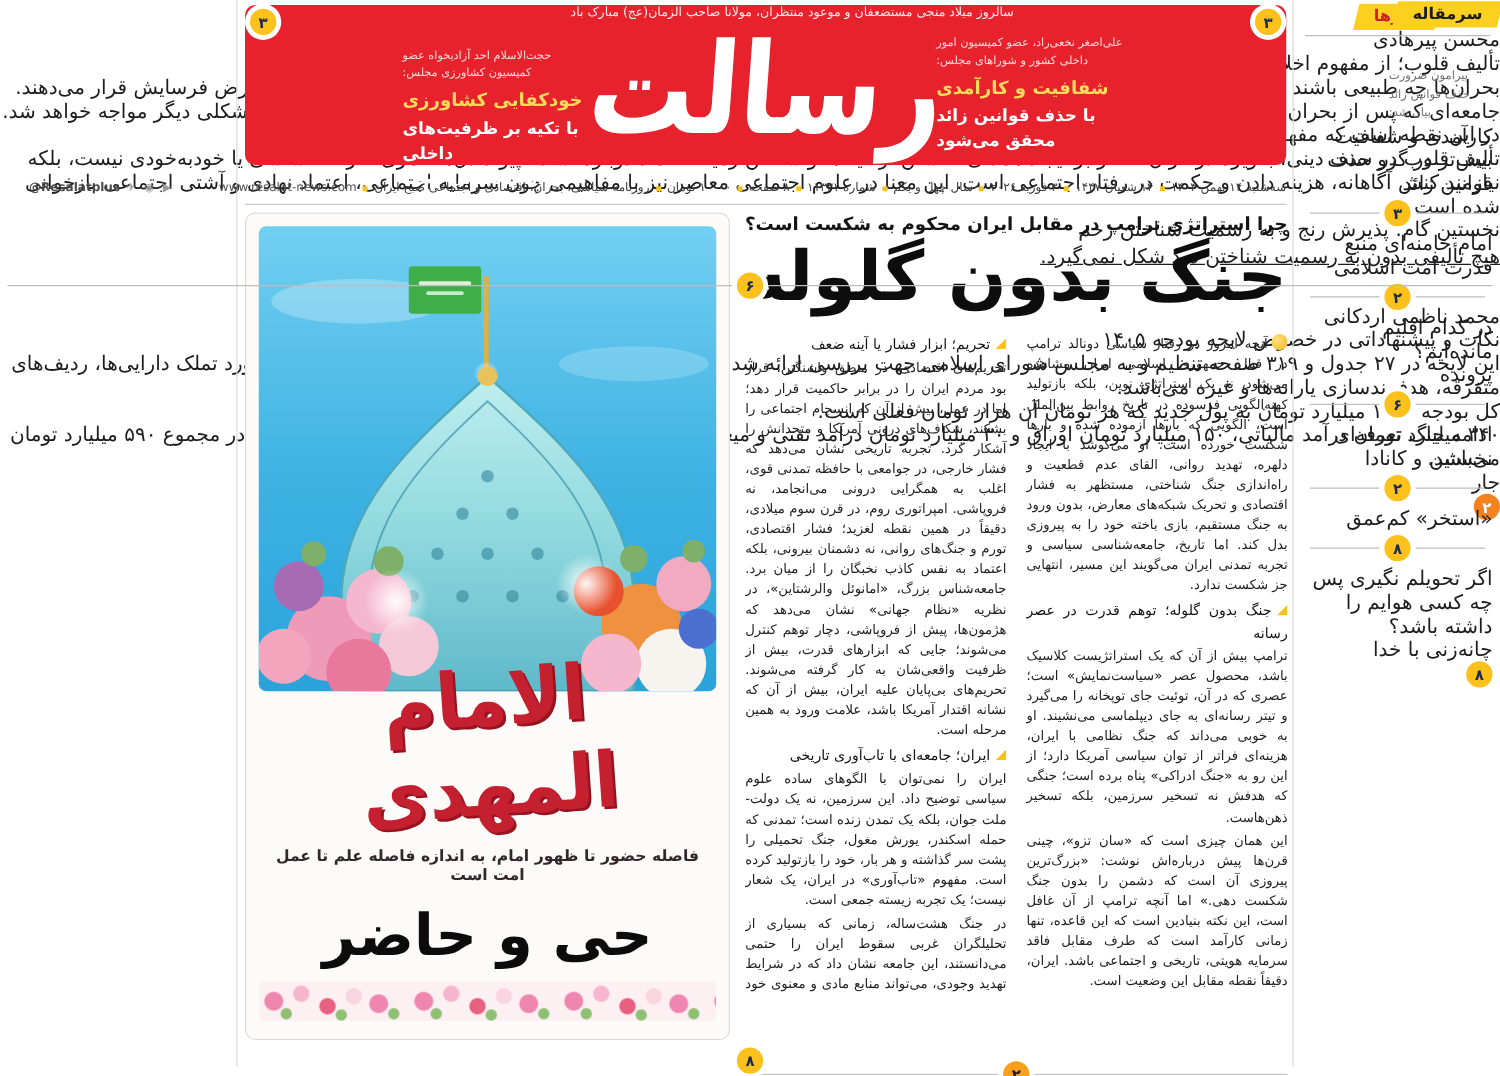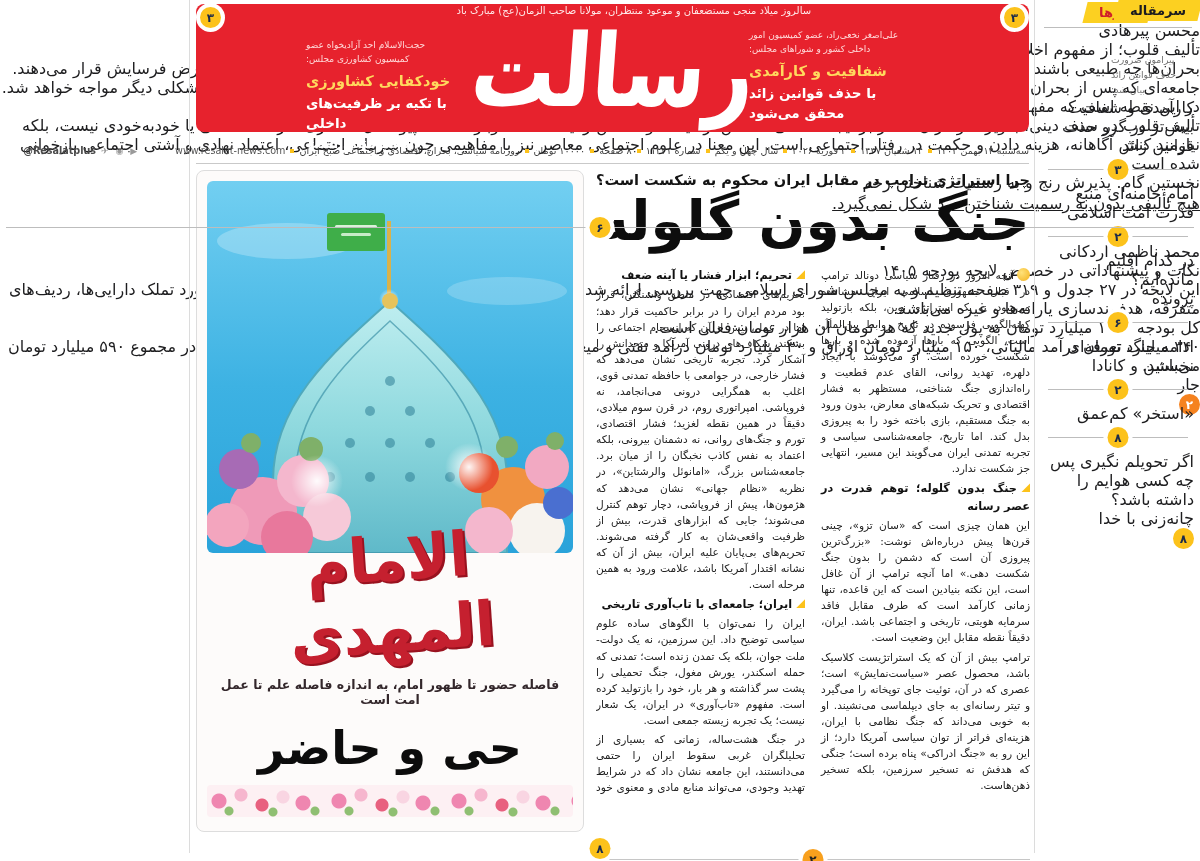--- a/index.html
+++ b/index.html
@@ -34,21 +34,21 @@
   .corner-badge.l { left:4px; } .corner-badge.r { right:4px; }
   .head-photo { position:absolute; top:0; height:128px; width:106px; overflow:hidden; }
   .head-photo.l { left:0; border-radius:8px 0 0 8px; }
   .head-photo.r { right:0; border-radius:0 8px 8px 0; width:122px; }
   .person { position:relative; width:100%; height:100%; }
   .person .bg { position:absolute; inset:0; }
   .quote { position:absolute; top:24px; text-align:left; }
   .quote .kick { color:#ffd9d9; font-size:9px; line-height:1.6; margin-bottom:4px; }
   .quote .q1 { color:#ffd95e; font-size:14.5px; font-weight:bold; line-height:1.5; }
   .quote .q2 { color:#fff; font-size:13.5px; font-weight:bold; line-height:1.5; }
-  .quote.l { left:110px; width:148px; top:34px; }
+  .quote.l { left:126px; width:148px; top:34px; }
   .quote.r { right:128px; width:152px; }
 
   
   .dateline { position:absolute; left:196px; top:138px; width:833px; height:26px;
     display:flex; align-items:center; gap:5px; font-size:9.6px; color:#3c3c3c;
     border-bottom:1px solid #c9c9c9; white-space:nowrap; }
   .dateline .sq { width:4px; height:4px; background:#fcc21b; flex:0 0 auto; }
   .dateline .latin { direction:ltr; font-size:9.6px; color:#555;margin-left:31px; }
   .dateline .icons { color:#9a9a9a; font-size:9px; letter-spacing:2px; direction:ltr; }
   .dateline .handle { font-weight:bold; color:#4a4a4a; }
@@ -56,21 +56,21 @@
   
   .article { position:absolute; left:596px; top:172px; width:434px; height:688px; }
   .article .kicker { text-align:center; font-size:14.5px; font-weight:bold; color:#141414; }
   .article .headline { text-align:center; font-size:55px; font-weight:bold; color:#0d0d0d;
     line-height:1.15; letter-spacing:-2px; margin-top:2px; }
   .art-body { margin-top:14px; height:536px; overflow:hidden; column-count:2; column-gap:16px;
     font-size:10.6px; line-height:1.52; text-align:justify; color:#222; }
   .art-body p { margin-bottom:3px; }
   .lead-ico { display:inline-block; width:13px; height:13px; border-radius:50%;
     background:radial-gradient(circle at 35% 35%, #ffe27a, #f3b11c); vertical-align:-2px; margin-left:3px; }
-  .sec-h { font-weight:bold; font-size:11.3px; margin:4px 0 2px; color:#111; }
+  .sec-h { font-weight:normal; font-size:11.3px; margin:4px 0 2px; color:#111; }
   .tri { display:inline-block; width:9px; height:9px; background:#fcc21b;
     clip-path:polygon(0 100%, 100% 0, 100% 100%); margin-left:4px; }
   .art-foot { position:absolute; left:0; right:0; bottom:0; border-top:1px solid #c6c6c6; }
   .art-foot .badge { position:absolute; left:50%; top:-11px; transform:translateX(-50%); }
 
   
   .poster { position:absolute; left:196px; top:170px; width:388px; height:662px;
     background:#fdfbfa; border:1px solid #ddd; border-radius:8px; padding:10px; }
   .sky { position:relative; width:100%; height:372px; border-radius:6px; overflow:hidden;
     background:linear-gradient(180deg,#72cff1 0%, #3db2e3 55%, #2aa3da 100%); }
@@ -232,22 +232,22 @@
   <span class="icons">✈ ◉ ▶</span>
   <span class="latin handle">@Resalatplus</span>
 </div>
 
 <div class="article">
   <div class="kicker">چرا استراتژی ترامپ در مقابل ایران محکوم به شکست است؟</div>
   <div class="headline">جنگ بدون گلوله</div>
   <div class="art-body">
     <p><span class="lead-ico"></span><span>آنچه امروز در رفتار سیاسی دونالد ترامپ در قبال جمهوری اسلامی ایران مشاهده می‌شود، نه یک استراتژی نوین، بلکه بازتولید کهنه‌الگویی فرسوده در تاریخ روابط بین‌الملل است، الگویی که بارها آزموده شده و بارها شکست خورده است. او می‌کوشد با ایجاد دلهره، تهدید روانی، القای عدم قطعیت و راه‌اندازی جنگ شناختی، مستظهر به فشار اقتصادی و تحریک شبکه‌های معارض، بدون ورود به جنگ مستقیم، بازی باخته خود را به پیروزی بدل کند. اما تاریخ، جامعه‌شناسی سیاسی و تجربه تمدنی ایران می‌گویند این مسیر، انتهایی جز شکست ندارد.</span></p>
     <div class="sec-h"><span class="tri"></span><span>جنگ بدون گلوله؛ توهم قدرت در عصر رسانه</span></div>
+    <p>ترامپ بیش از آن که یک استراتژیست کلاسیک باشد، محصول عصر «سیاست‌نمایش» است؛ عصری که در آن، توئیت جای توپخانه را می‌گیرد و تیتر رسانه‌ای به جای دیپلماسی می‌نشیند. او به خوبی می‌داند که جنگ نظامی با ایران، هزینه‌ای فراتر از توان سیاسی آمریکا دارد؛ از این رو به «جنگ ادراکی» پناه برده است؛ جنگی که هدفش نه تسخیر سرزمین، بلکه تسخیر ذهن‌هاست.</p>
     <p>این همان چیزی است که «سان تزو»، چینی قرن‌ها پیش درباره‌اش نوشت: «بزرگ‌ترین پیروزی آن است که دشمن را بدون جنگ شکست دهی.» اما آنچه ترامپ از آن غافل است، این نکته بنیادین است که این قاعده، تنها زمانی کارآمد است که طرف مقابل فاقد سرمایه هویتی، تاریخی و اجتماعی باشد. ایران، دقیقاً نقطه مقابل این وضعیت است.</p>
-    <p>ترامپ بیش از آن که یک استراتژیست کلاسیک باشد، محصول عصر «سیاست‌نمایش» است؛ عصری که در آن، توئیت جای توپخانه را می‌گیرد و تیتر رسانه‌ای به جای دیپلماسی می‌نشیند. او به خوبی می‌داند که جنگ نظامی با ایران، هزینه‌ای فراتر از توان سیاسی آمریکا دارد؛ از این رو به «جنگ ادراکی» پناه برده است؛ جنگی که هدفش نه تسخیر سرزمین، بلکه تسخیر ذهن‌هاست.</p>
     <div class="sec-h"><span class="tri"></span><span>تحریم؛ ابزار فشار یا آینه ضعف</span></div>
     <p>تحریم‌های اقتصادی، در منطق واشنگتن، قرار بود مردم ایران را در برابر حاکمیت قرار دهد؛ اما در عمل، بیش از آن که انسجام اجتماعی را بشکند، شکاف‌های درونی آمریکا و متحدانش را آشکار کرد. تجربه تاریخی نشان می‌دهد که فشار خارجی، در جوامعی با حافظه تمدنی قوی، اغلب به همگرایی درونی می‌انجامد، نه فروپاشی. امپراتوری روم، در قرن سوم میلادی، دقیقاً در همین نقطه لغزید؛ فشار اقتصادی، تورم و جنگ‌های روانی، نه دشمنان بیرونی، بلکه اعتماد به نفس کاذب نخبگان را از میان برد. جامعه‌شناس بزرگ، «امانوئل والرشتاین»، در نظریه «نظام جهانی» نشان می‌دهد که هژمون‌ها، پیش از فروپاشی، دچار توهم کنترل می‌شوند؛ جایی که ابزارهای قدرت، بیش از ظرفیت واقعی‌شان به کار گرفته می‌شوند. تحریم‌های بی‌پایان علیه ایران، بیش از آن که نشانه اقتدار آمریکا باشد، علامت ورود به همین مرحله است.</p>
     <div class="sec-h"><span class="tri"></span><span>ایران؛ جامعه‌ای با تاب‌آوری تاریخی</span></div>
     <p>ایران را نمی‌توان با الگوهای ساده علوم سیاسی توضیح داد. این سرزمین، نه یک دولت-ملت جوان، بلکه یک تمدن زنده است؛ تمدنی که حمله اسکندر، یورش مغول، جنگ تحمیلی را پشت سر گذاشته و هر بار، خود را بازتولید کرده است. مفهوم «تاب‌آوری» در ایران، یک شعار نیست؛ یک تجربه زیسته جمعی است.</p>
     <p>در جنگ هشت‌ساله، زمانی که بسیاری از تحلیلگران غربی سقوط ایران را حتمی می‌دانستند، این جامعه نشان داد که در شرایط تهدید وجودی، می‌تواند منابع مادی و معنوی خود را به شکلی خلاقانه بسیج کند. امروز نیز، جنگ شناختی ترامپ، بر همان دیواره سخت برخورد می‌کند: فرهنگ مقاومت.</p>
 
   </div>
   <div class="art-foot">
     <span class="badge orange" style="color:#222;background:#f8a01d;">۲</span>
   </div>

